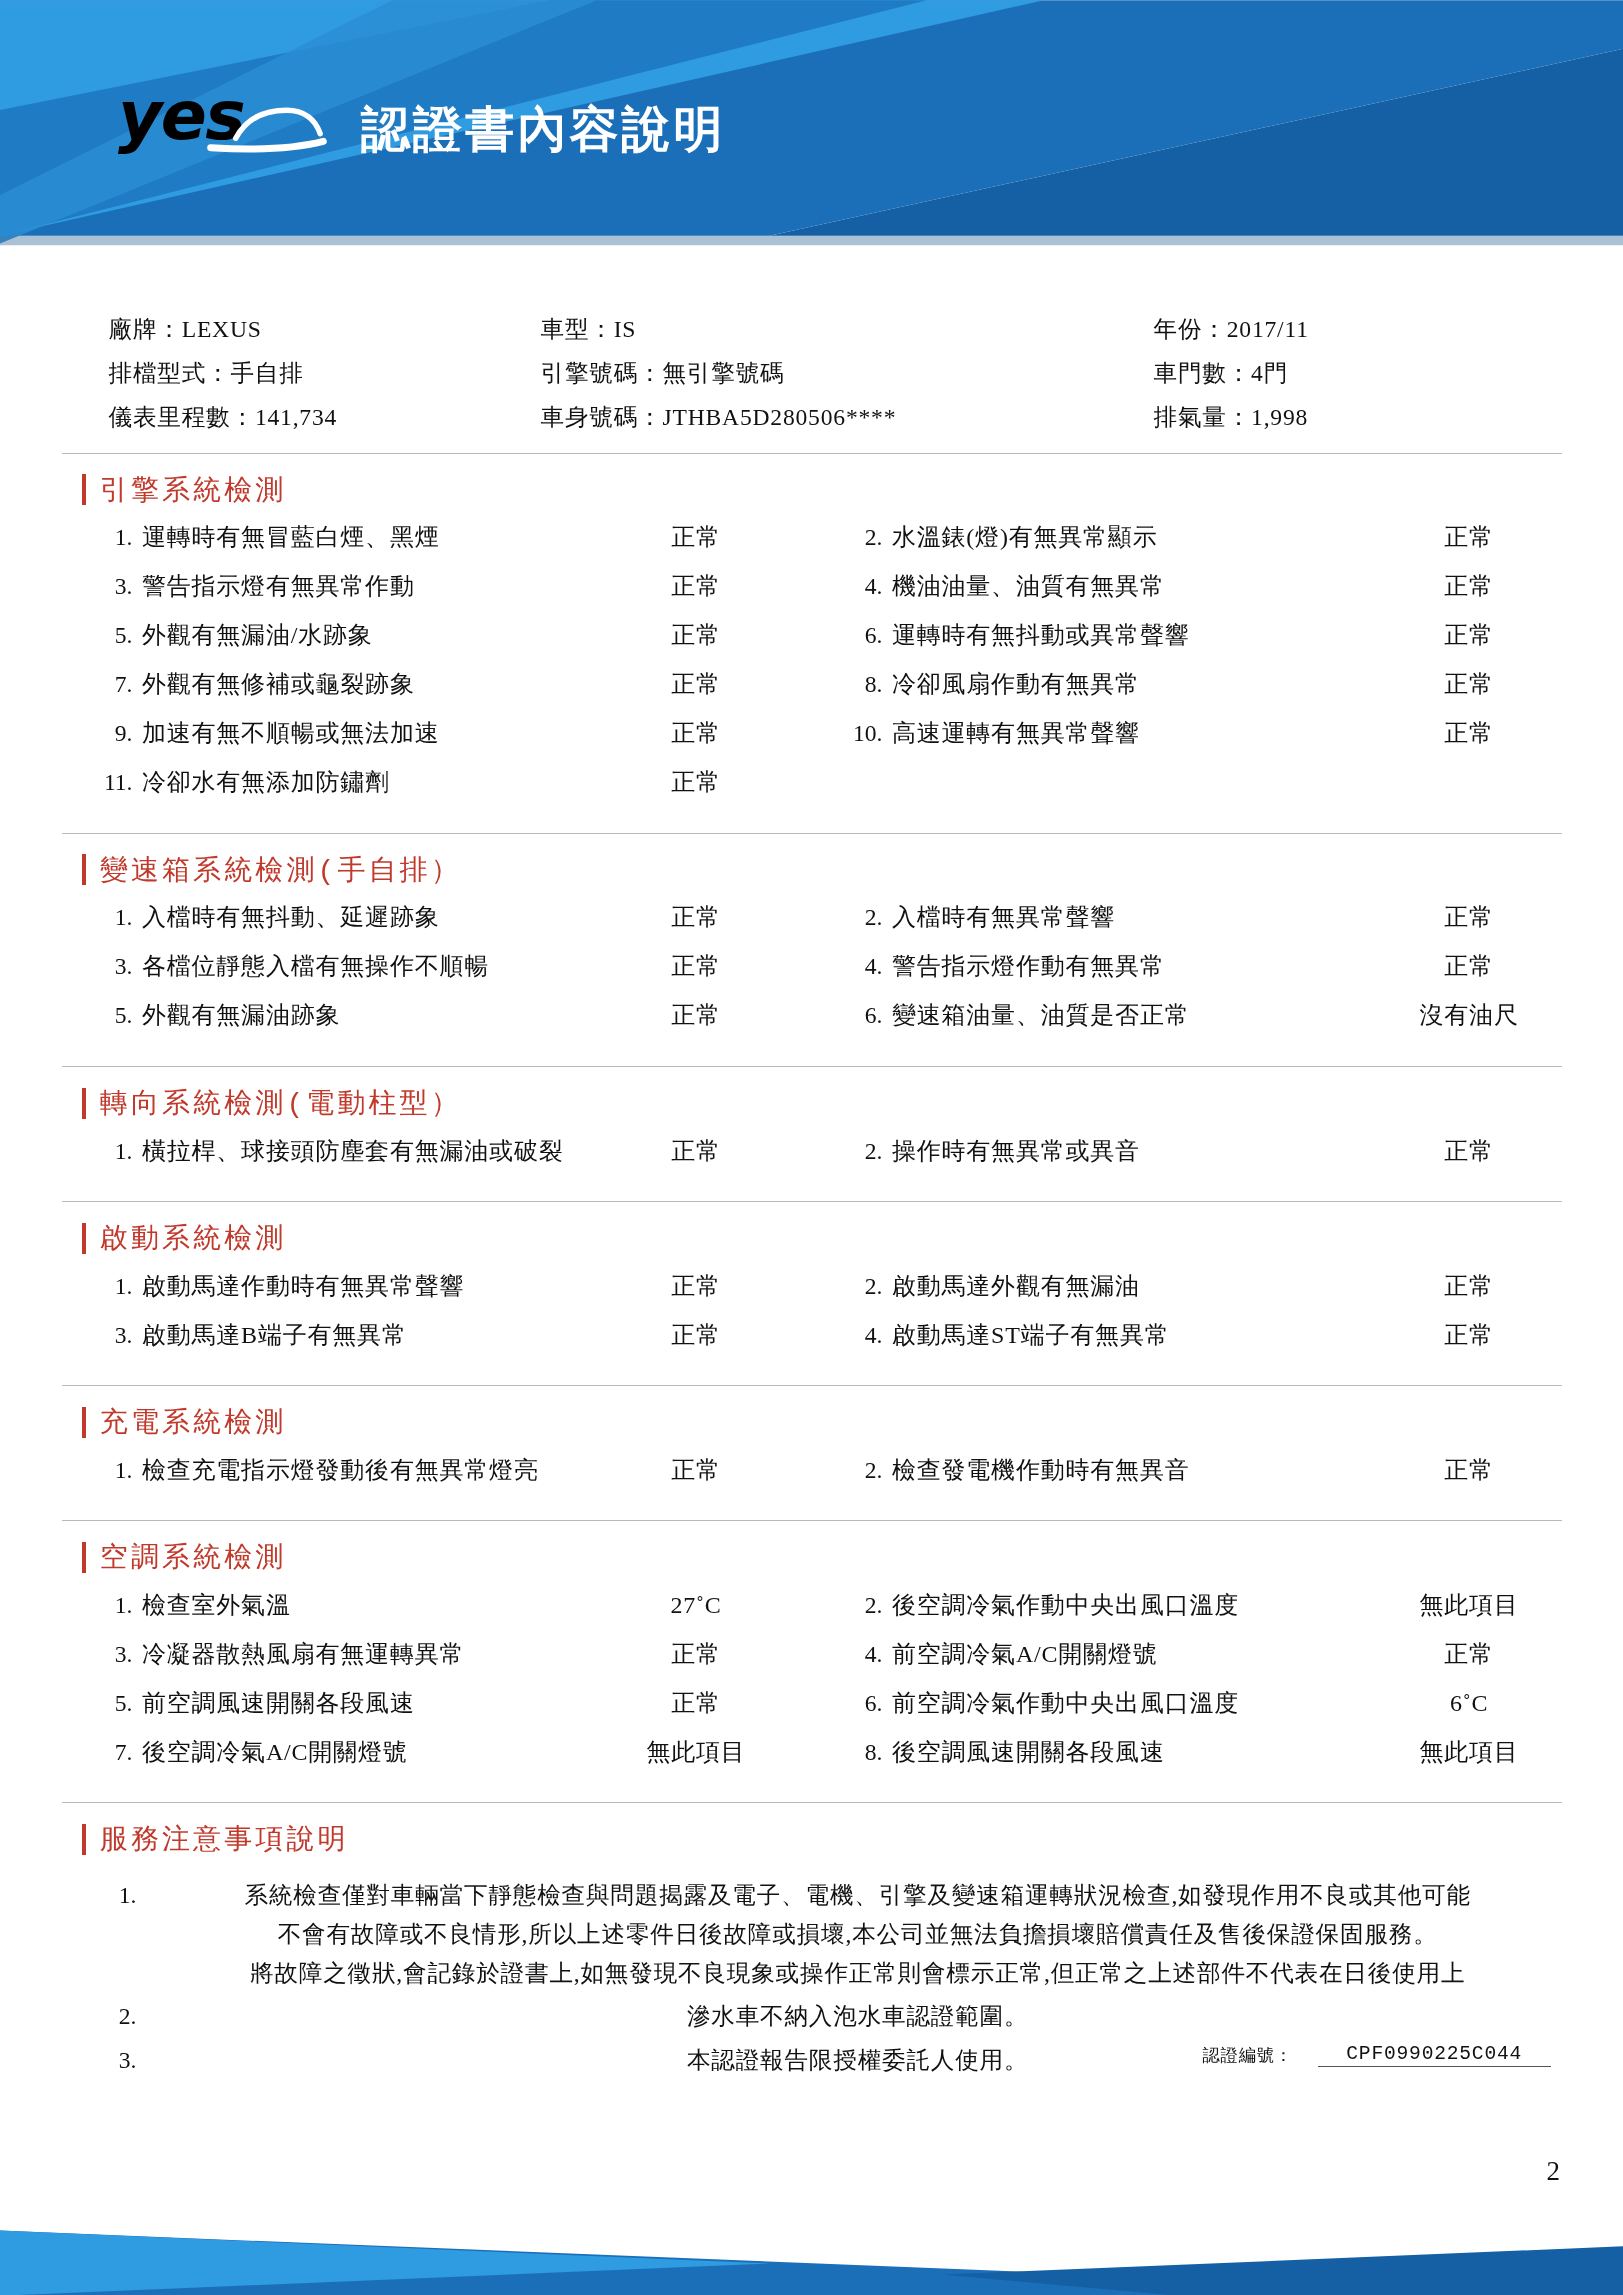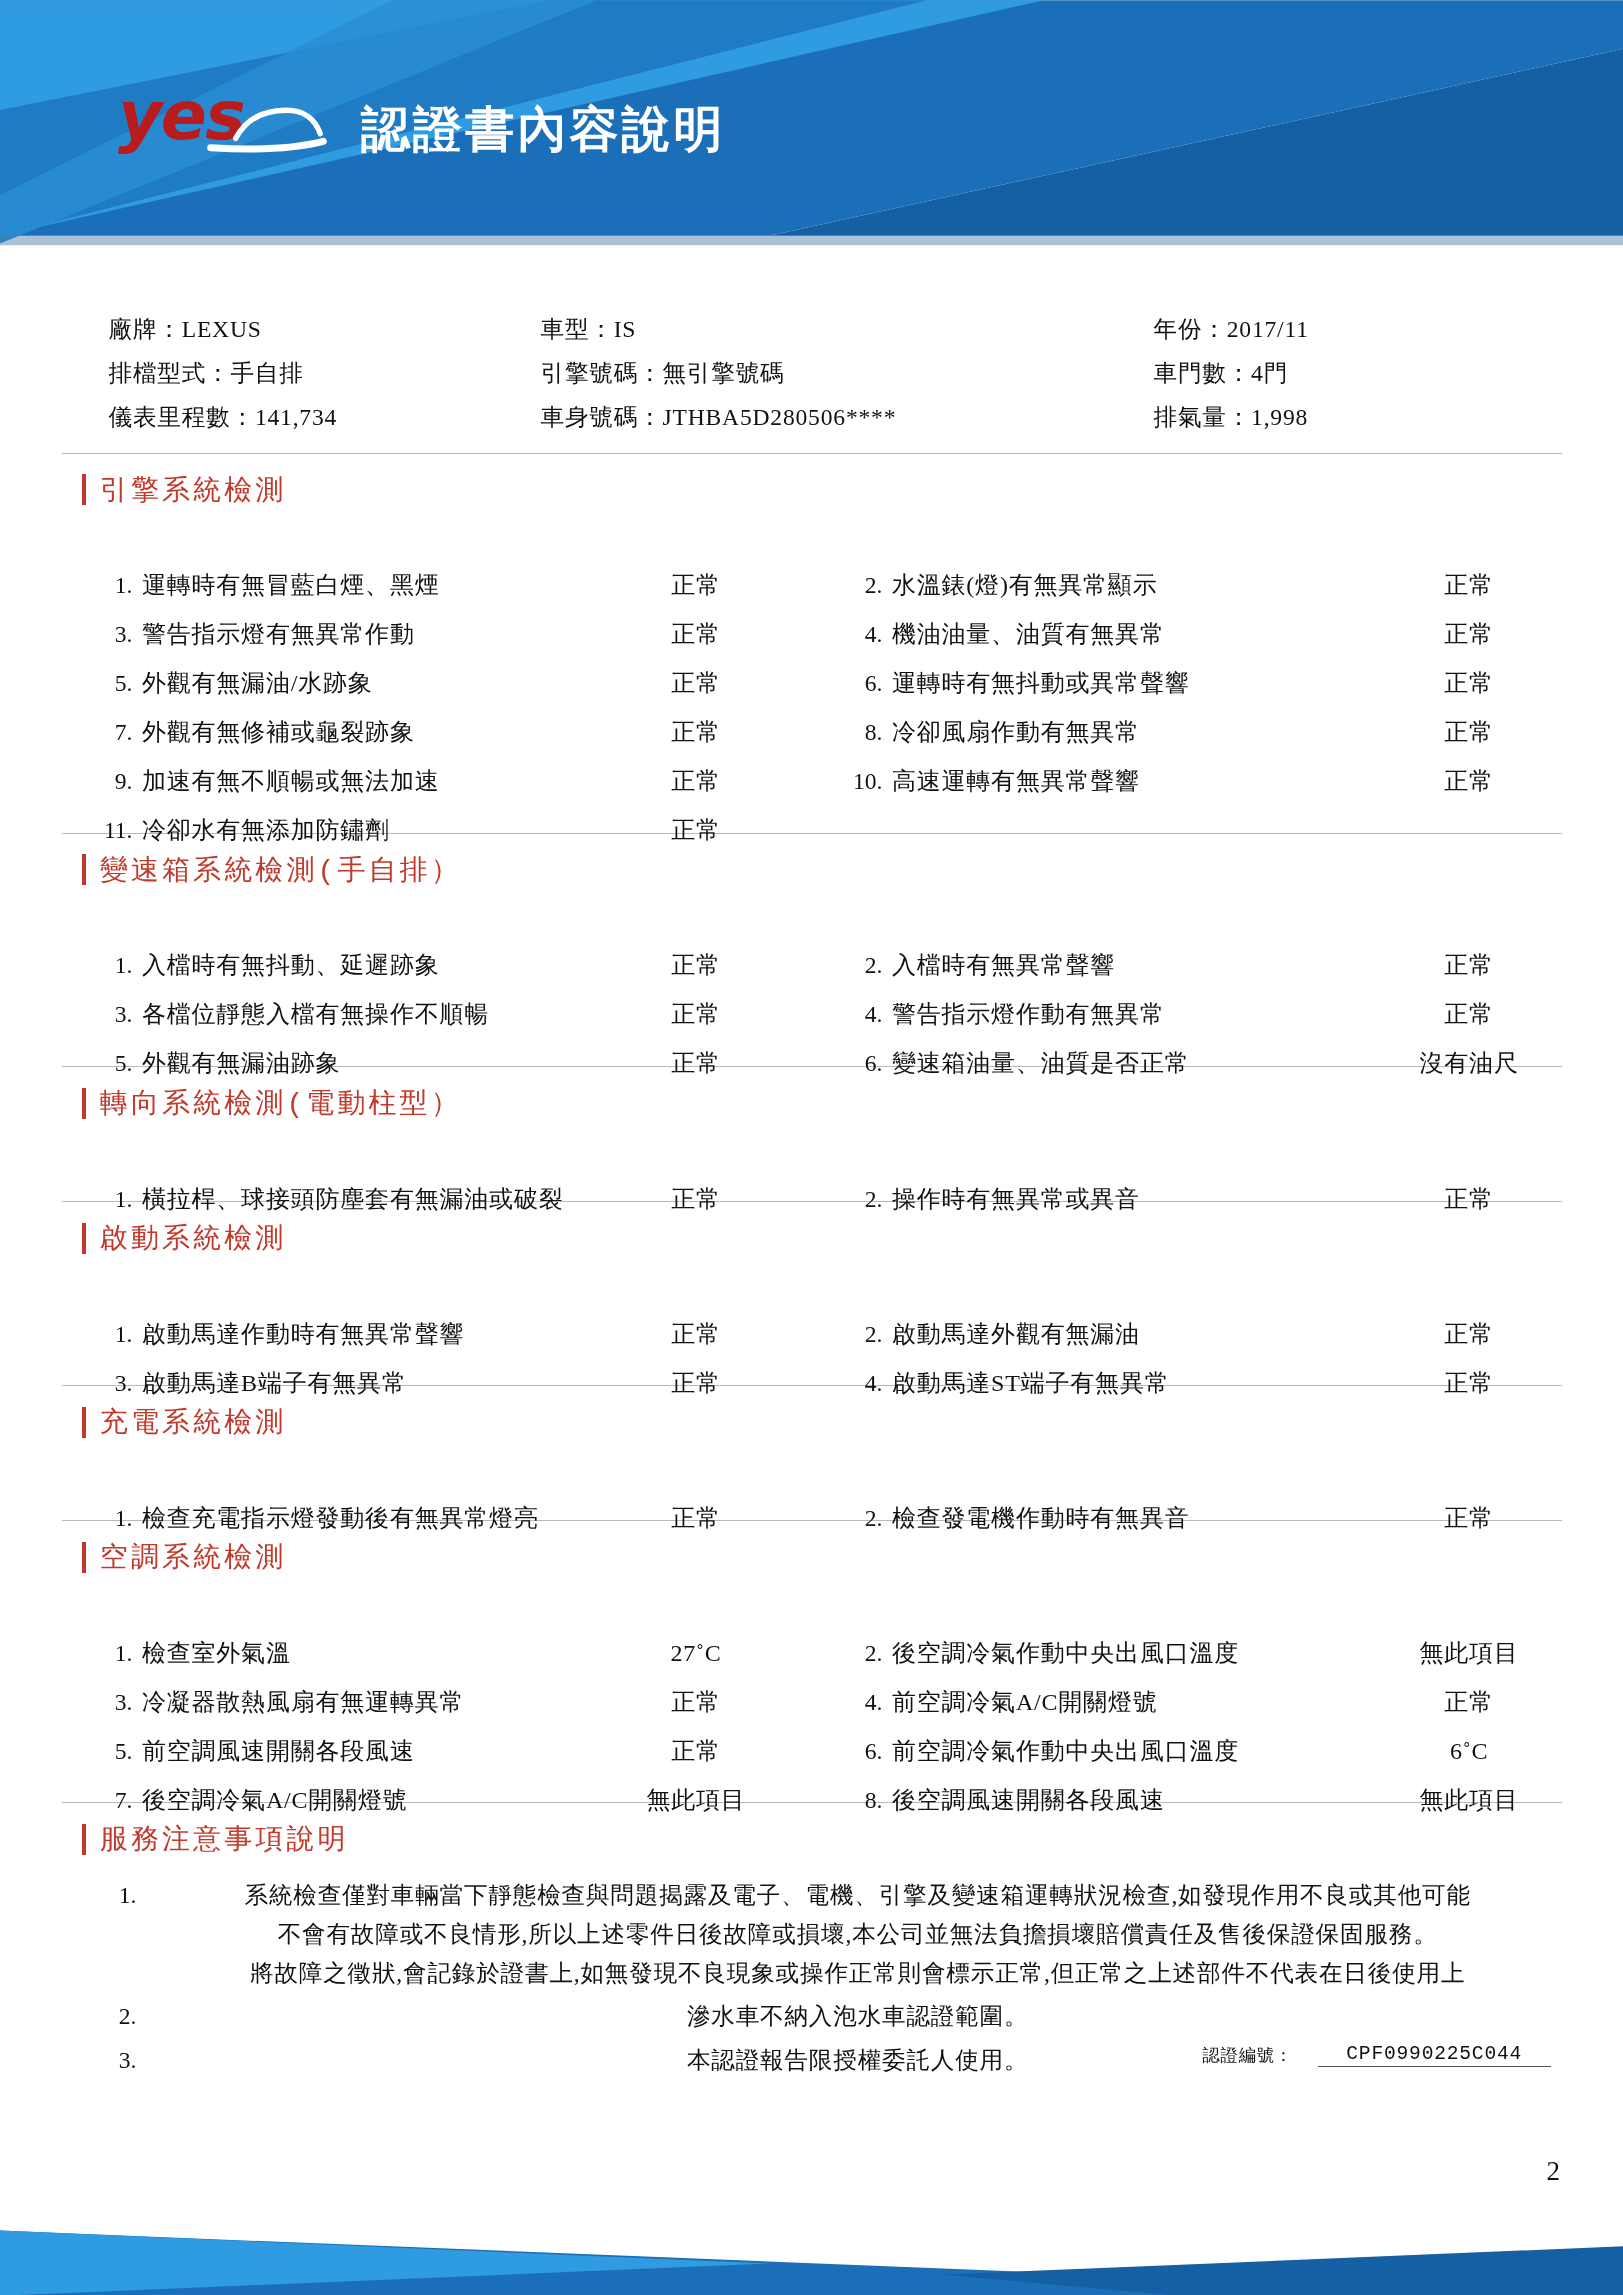--- a/index.html
+++ b/index.html
@@ -35,21 +35,21 @@
   .logo-mark {
     position: relative;
     width: 212px;
     height: 86px;
   }
   .logo-text {
     font-family: "DejaVu Sans", sans-serif;
     font-weight: 700;
     font-style: italic;
     font-size: 68px;
-    color: #b91c1c;
+    color: #000000;
     letter-spacing: -1.6px;
     line-height: 1;
     position: absolute;
     left: 0;
     top: 0;
   }
   .hdr-title {
     font-family: "DejaVu Serif", serif;
     font-weight: 700;
     font-size: 49px;
@@ -142,21 +142,20 @@
     flex: 1;
     white-space: nowrap;
   }
   .ans {
     width: 169px;
     text-align: center;
     font-size: 24px;
     letter-spacing: 0.8px;
     flex: none;
     white-space: nowrap;
-    margin-top: 48px;
   }
   .cell-left .ans { padding-right: 31px; }
   .cell-right .ans { padding-right: 7.9px; }
 
   
   .notes {
     padding: 7.9px 0 0 0;
   }
   .note-row {
     display: flex;

